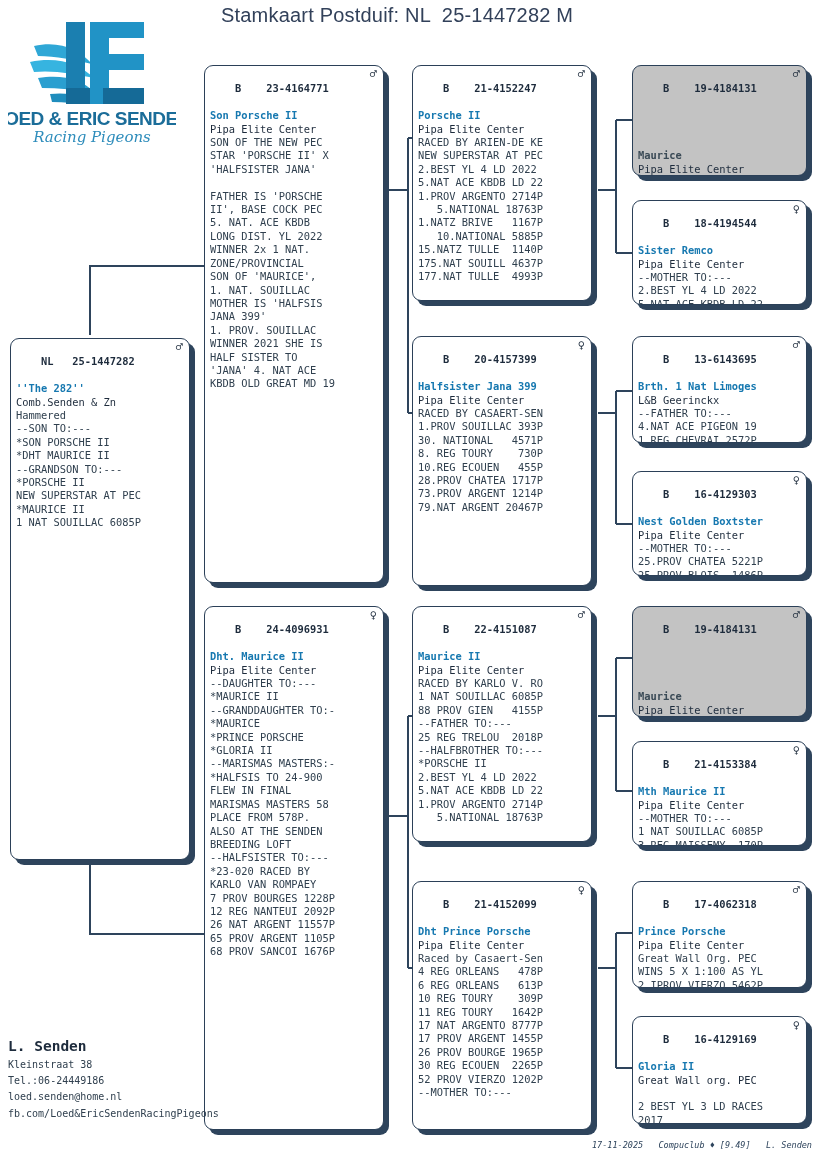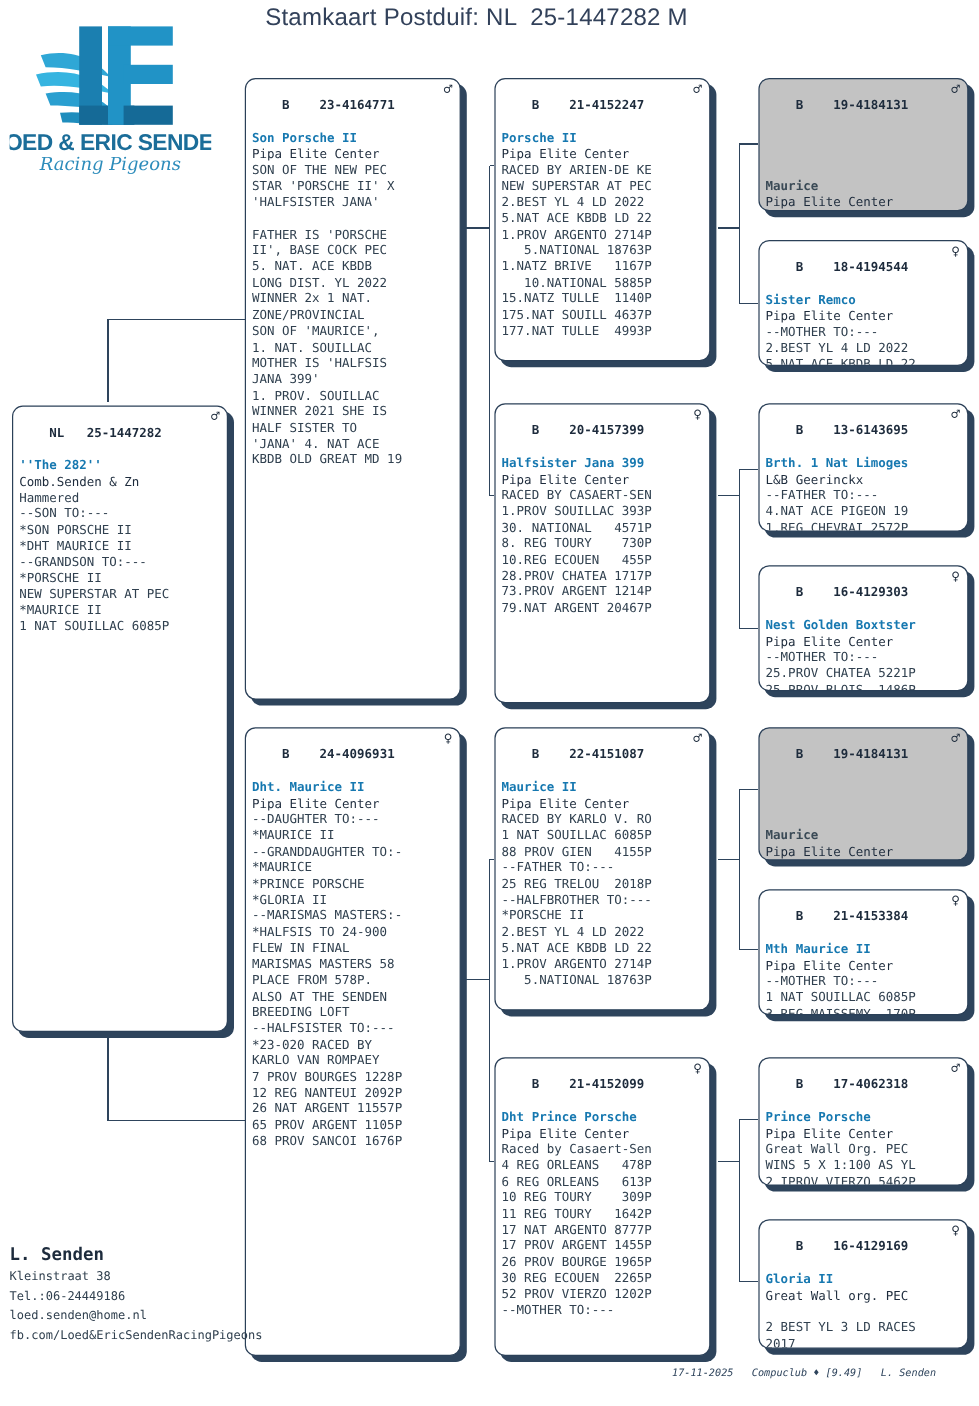--- a/index.html
+++ b/index.html
@@ -42,21 +42,21 @@
   .own{font-weight:normal;color:#1d2b3c;}
   .txt{color:#30404f;}
   .card.gray .txt{color:#4a5560;}
   .card.gray .nm{color:#3a4a56;}
   
   #footer{position:absolute;left:8px;top:1035px;width:330px;}
   #footer .fname{font-size:14.5px;font-weight:bold;line-height:22px;color:#1d2b3c;white-space:pre;}
   #footer .fl{font-size:10px;line-height:16.2px;color:#30404f;white-space:pre;}
   #stampline{
     position:absolute;left:560px;top:1140px;width:252px;
-    font-size:8.5px;font-style:italic;color:#2e445c;white-space:pre;text-align:left;
+    font-size:8.5px;font-style:italic;color:#2e445c;white-space:pre;text-align:right;
     font-family:"DejaVu Sans Mono","Liberation Mono",monospace;
   }
 </style>
 </head>
 <body>
 
 <div id="logo">
   <svg width="168" height="140" viewBox="0 0 168 140" aria-hidden="true">
     <g>
       <path d="M26 40 C52 34 72 44 84 58 C66 54 48 50 30 50 Z" fill="#2fa7d6"></path>

